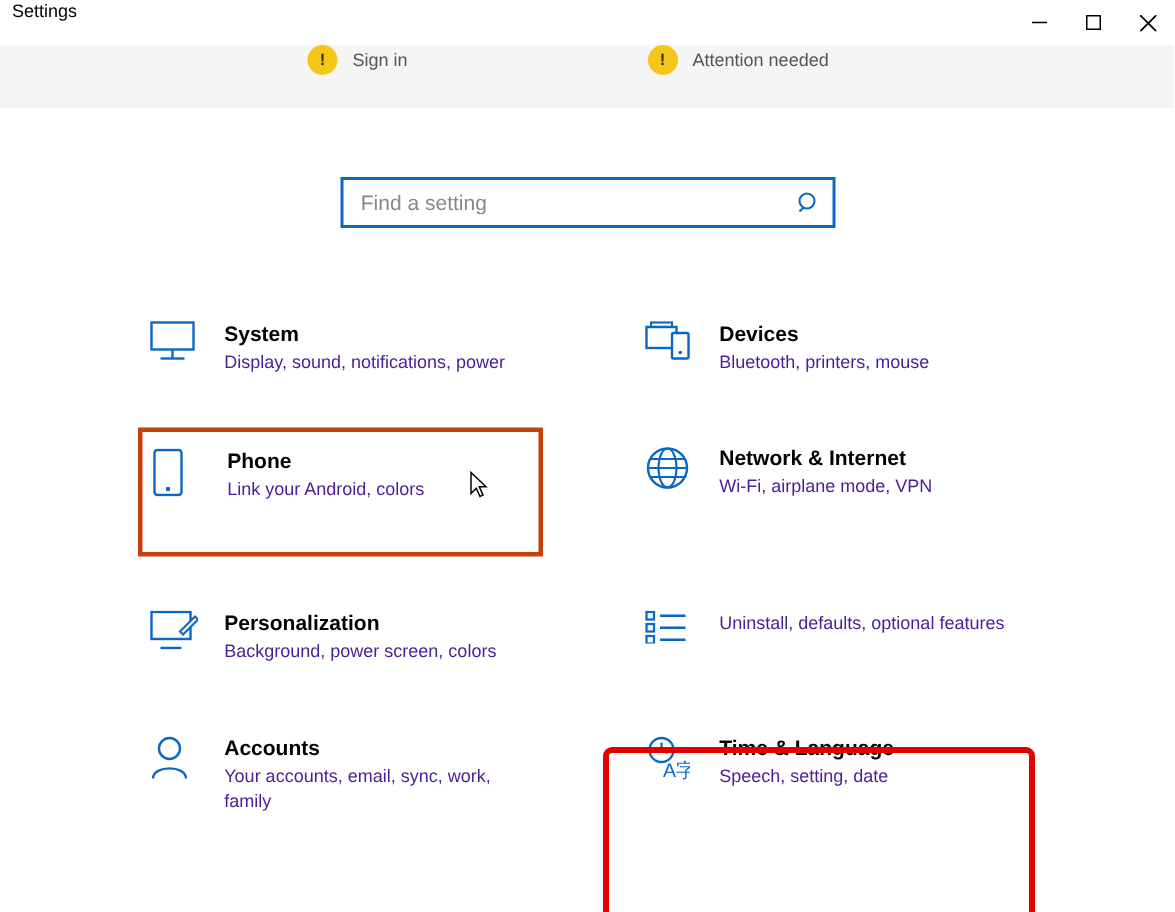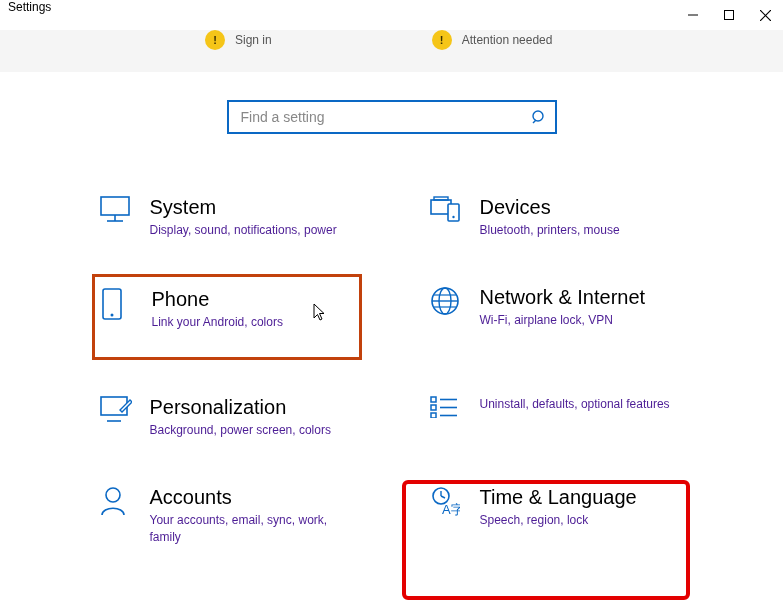--- a/index.html
+++ b/index.html
@@ -42,21 +42,21 @@
     font-size: 12px; color: #555;
   }
   .warn-dot {
     width: 20px; height: 20px; border-radius: 50%;
     background: #f5c518;
     display: flex; align-items: center; justify-content: center;
     font-size: 11px; font-weight: bold; color: #3a2f00;
   }
   .searchwrap {
     display: flex; justify-content: center;
-    margin-top: 28px;
+    margin-top: 46px;
   }
   .searchbox {
     width: 330px; height: 34px;
     border: 2px solid #0a68c4;
     display: flex; align-items: center;
     padding: 0 8px 0 10px;
   }
   .searchbox input {
     flex: 1; border: none; outline: none;
     font-size: 14px; color: #333; background: transparent;
@@ -77,21 +77,21 @@
     padding: 12px 10px 12px 8px;
     margin-bottom: 24px;
   }
   .cell.right { margin-left: 60px; }
   .cell .iconbox {
     width: 44px; flex: 0 0 44px;
     display: flex; justify-content: flex-start;
     color: #ec4899;
   }
   .cell .txt { flex: 1; padding-left: 6px; }
-  .cell .ttl { font-size: 20px; color: #000; margin-bottom: 3px; }
+  .cell .ttl { font-size: 14px; color: #000; margin-bottom: 3px; font-weight: bold; }
   .cell .sub { font-size: 12px; color: #4c1d95; line-height: 1.35; }
   .cell.hovered {
     border: 3px solid #c2410c;
     padding: 11px 9px 11px 7px;
     height: 86px;
   }
   .highlight {
     position: absolute;
     border: 4px solid #e30000;
     border-radius: 6px;
@@ -216,21 +216,21 @@
               <circle cx="15" cy="15" r="13" fill="none" stroke="#0a68c4" stroke-width="1.6"></circle>
               <ellipse cx="15" cy="15" rx="6" ry="13" fill="none" stroke="#0a68c4" stroke-width="1.4"></ellipse>
               <line x1="2" y1="15" x2="28" y2="15" stroke="#0a68c4" stroke-width="1.4"></line>
               <line x1="4" y1="9" x2="26" y2="9" stroke="#0a68c4" stroke-width="1.2"></line>
               <line x1="4" y1="21" x2="26" y2="21" stroke="#0a68c4" stroke-width="1.2"></line>
             </svg>
       </span>
         </div>
       <div class="txt">
         <div class="ttl">Network &amp; Internet</div>
-        <div class="sub">Wi-Fi, airplane lock, VPN</div>
+        <div class="sub">Wi-Fi, airplane mode, VPN</div>
       </div>
     </div>
   </div>
 
   <div class="row">
     <div class="cell">
       <div class="iconbox">
           <span>
         <svg width="32" height="26" viewBox="0 0 32 26">
               <rect x="1" y="1" width="26" height="18" fill="none" stroke="#0a68c4" stroke-width="1.6"></rect>
@@ -284,19 +284,19 @@
         <svg width="30" height="30" viewBox="0 0 30 30">
               <circle cx="11" cy="10" r="8" fill="none" stroke="#0a68c4" stroke-width="1.6"></circle>
               <line x1="11" y1="10" x2="11" y2="5" stroke="#0a68c4" stroke-width="1.4"></line>
               <line x1="11" y1="10" x2="15" y2="12" stroke="#0a68c4" stroke-width="1.4"></line>
               <text x="12" y="28" font-size="13" fill="#0a68c4" font-family="sans-serif">A字</text>
             </svg>
       </span>
         </div>
       <div class="txt">
         <div class="ttl">Time &amp; Language</div>
-        <div class="sub">Speech, region, lock</div>
+        <div class="sub">Speech, setting, date</div>
       </div>
     </div>
   </div>
 
   <div class="highlight" style="left:310px; top:296px; width:288px; height:120px;"></div>
 </div>
 
 </body></html>

